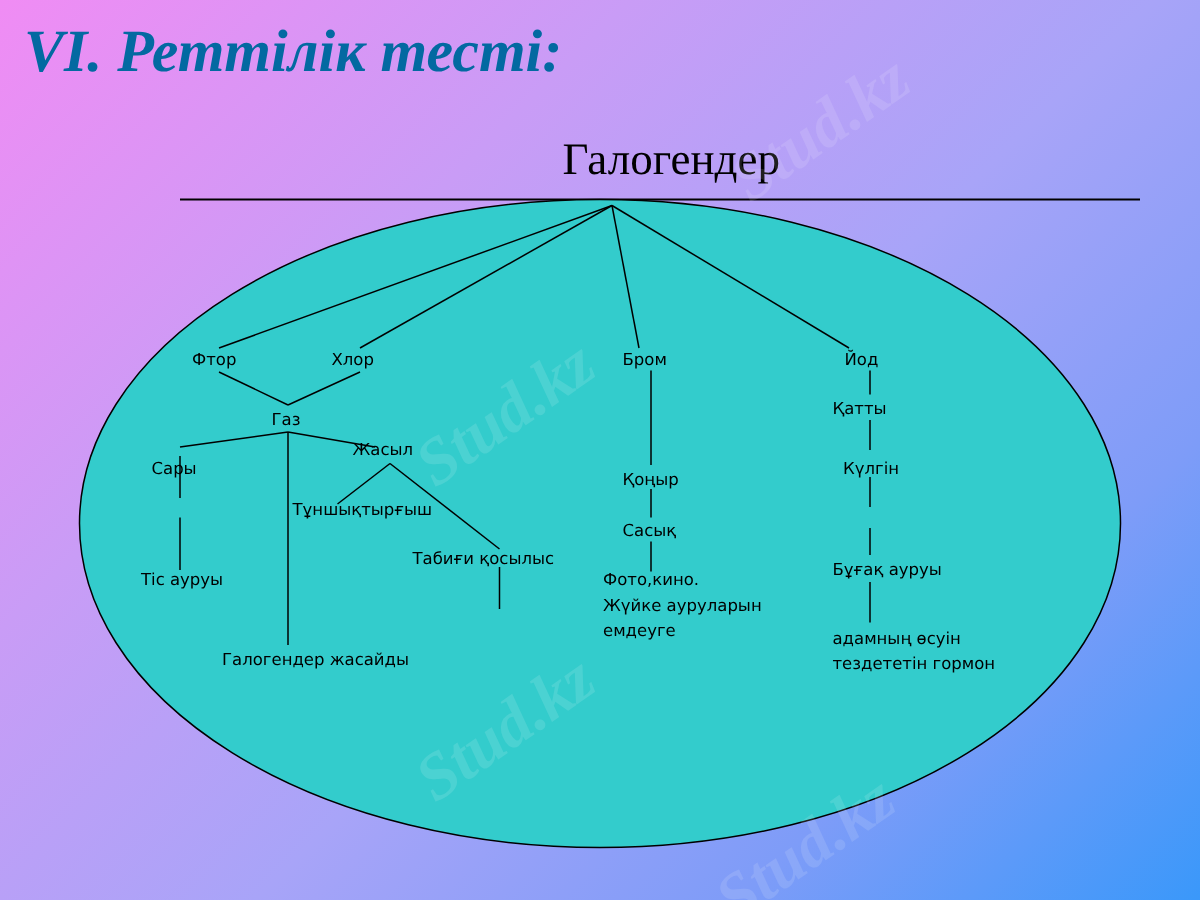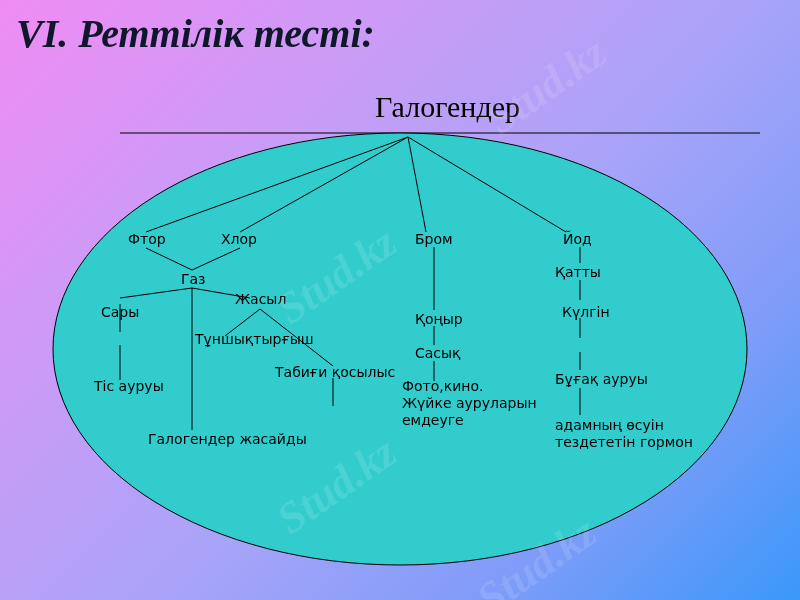--- a/index.html
+++ b/index.html
@@ -4,29 +4,29 @@
   <style>
     html, body { margin: 0; padding: 0; }
     body {
       width: 800px; height: 600px; overflow: hidden; position: relative;
       background: linear-gradient(135deg, #f08cf4 0%, #c99cf6 30%, #a8a4f8 55%, #7e9cf8 78%, #3a98fa 100%);
       font-family: "DejaVu Sans", sans-serif;
     }
     .slide-title {
       position: absolute; left: 16px; top: 10px;
       font-family: "Liberation Serif", serif; font-weight: bold; font-style: italic;
-      font-size: 40px; color: #0f172a;
+      font-size: 40px; color: #0369a1;
     }
     .diagram-title {
       position: absolute; left: 300px; top: 90px; width: 220px; text-align: right;
       font-family: "Liberation Serif", serif; font-size: 30px; color: #000;
     }
     svg.diagram { position: absolute; left: 0; top: 0; }
     .node {
-      position: absolute; font-size: 14px; color: #000; line-height: 17px; white-space: nowrap;
+      position: absolute; font-size: 11px; color: #000; line-height: 17px; white-space: nowrap;
     }
     .watermark {
       position: absolute; font-family: "Liberation Serif", serif; font-weight: bold; font-style: italic;
       font-size: 44px; color: rgba(255,255,255,0.12); transform: rotate(-35deg); pointer-events: none;
     }
   </style>
 </head>
 <body>
 
 <div class="slide-title">VI. Реттілік тесті:</div>

